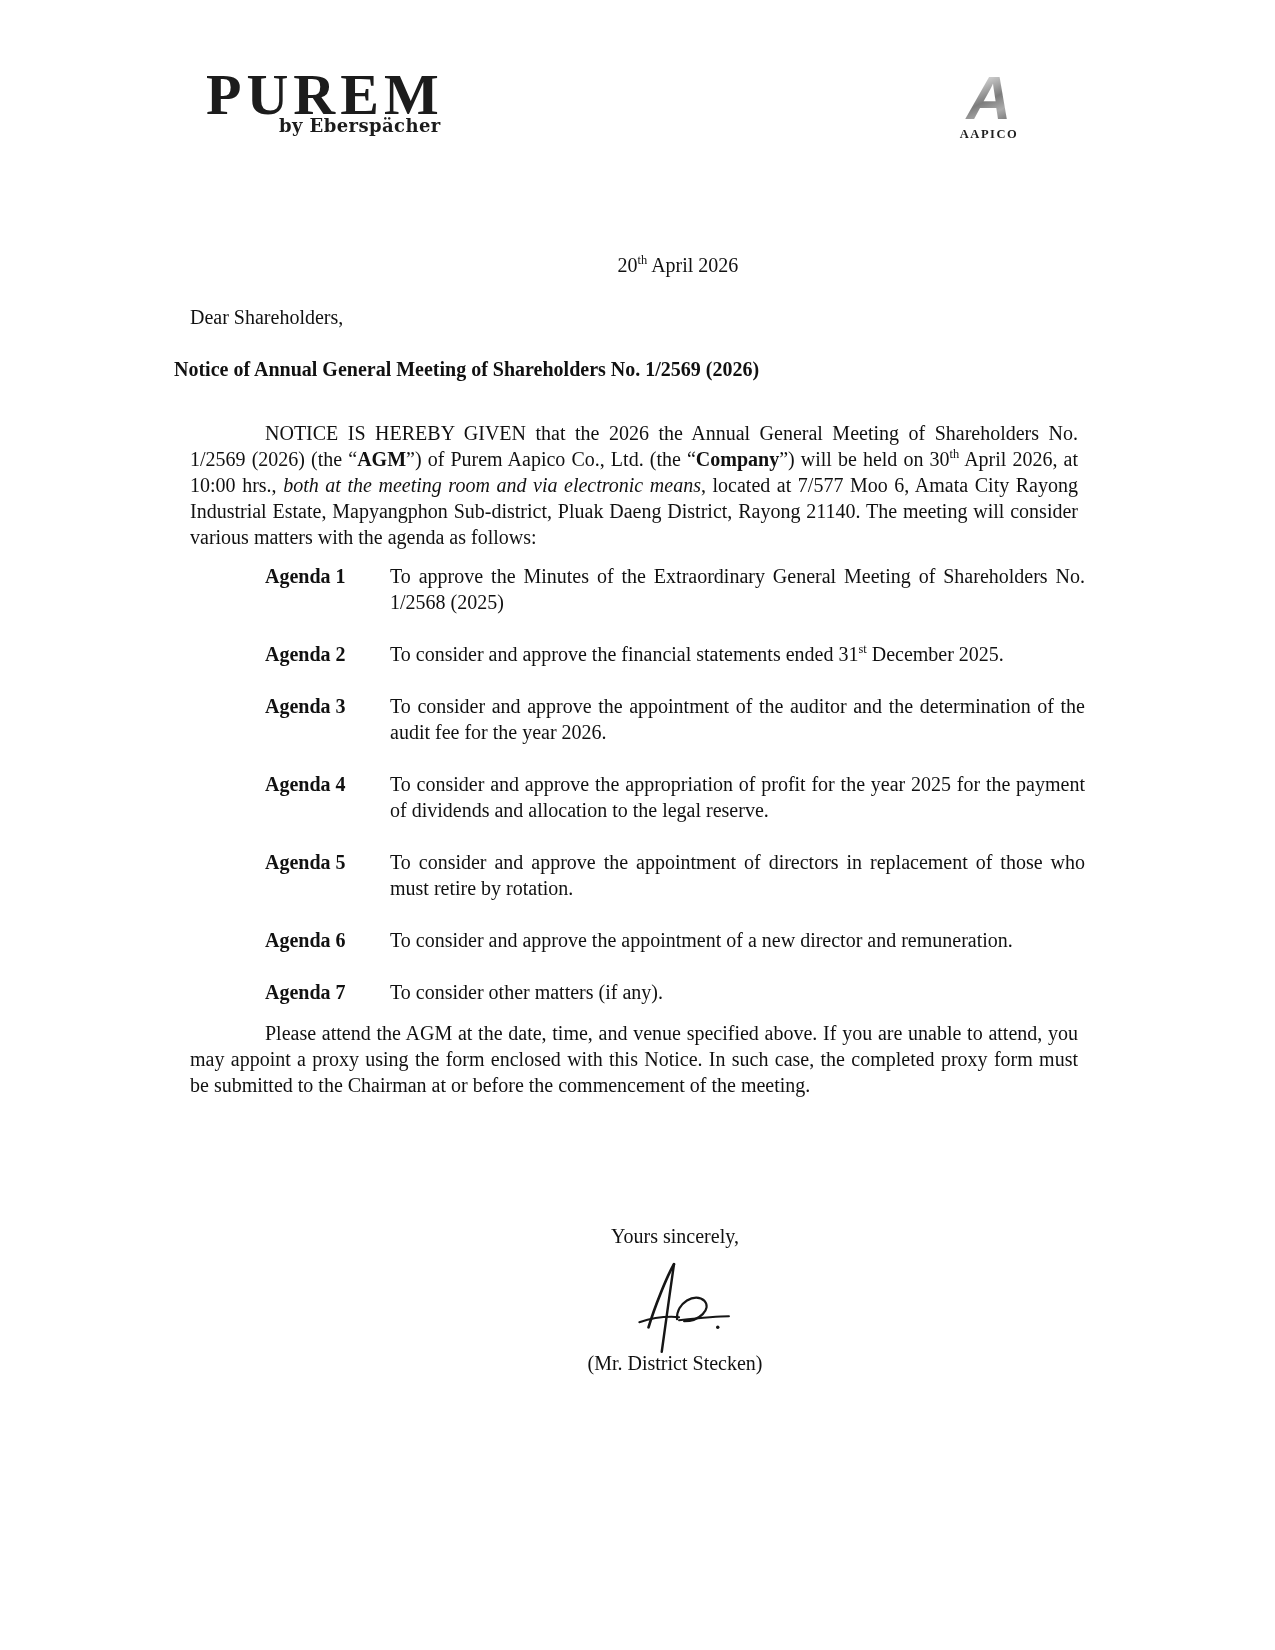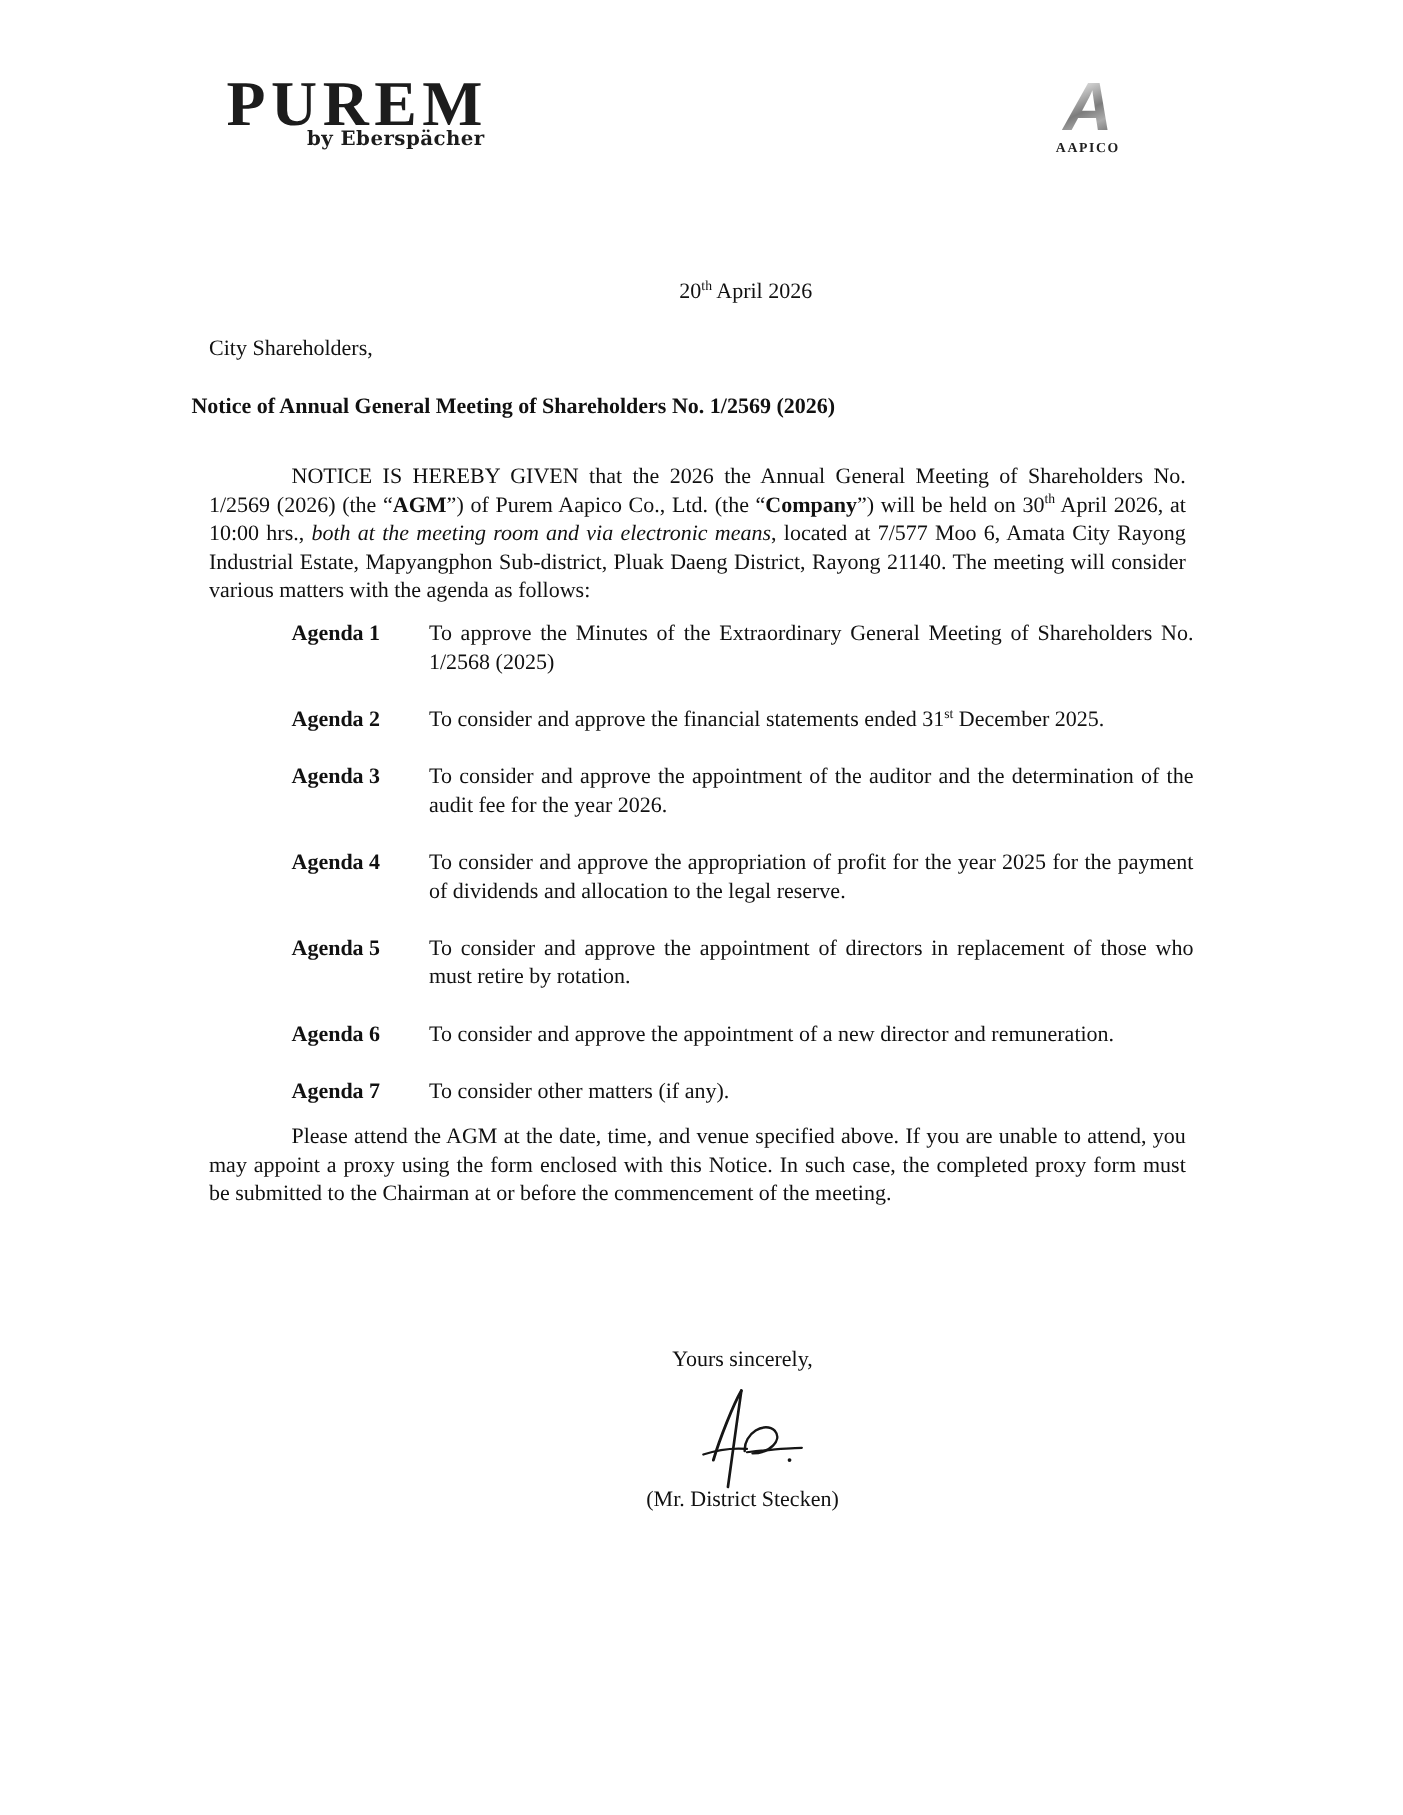--- a/index.html
+++ b/index.html
@@ -104,21 +104,21 @@
     <span class="purem-tagline">by Eberspächer</span>
   </div>
 
   <div class="logo-aapico">
     <span class="aapico-a">A</span>
     <span class="aapico-label">AAPICO</span>
   </div>
 
   <div class="date-line txt"><span>20</span><sup>th</sup><span> April 2026</span></div>
 
-  <div class="salutation txt">City Shareholders,</div>
+  <div class="salutation txt">Dear Shareholders,</div>
 
   <div class="subject txt">Notice of Annual General Meeting of Shareholders No. 1/2569 (2026)</div>
 
   <div class="para1 txt"><span>NOTICE IS HEREBY GIVEN that the 2026 the Annual General Meeting of Shareholders No. 1/2569 (2026) (the “</span><span class="bold">AGM</span><span>”) of Purem Aapico Co., Ltd. (the “</span><span class="bold">Company</span><span>”) will be held on 30</span><sup>th</sup><span> April 2026, at 10:00 hrs., </span><span style="font-style: italic;">both at the meeting room and via electronic means</span><span>, located at 7/577 Moo 6, Amata City Rayong Industrial Estate, Mapyangphon Sub-district, Pluak Daeng District, Rayong 21140. The meeting will consider various matters with the agenda as follows:</span></div>
 
   <div class="agenda-list txt">
     <div class="agenda-row">
       <div class="agenda-label">Agenda 1</div>
       <div class="agenda-desc"><span>To approve the Minutes of the Extraordinary General Meeting of Shareholders No. 1/2568 (2025)</span></div>
     </div>

